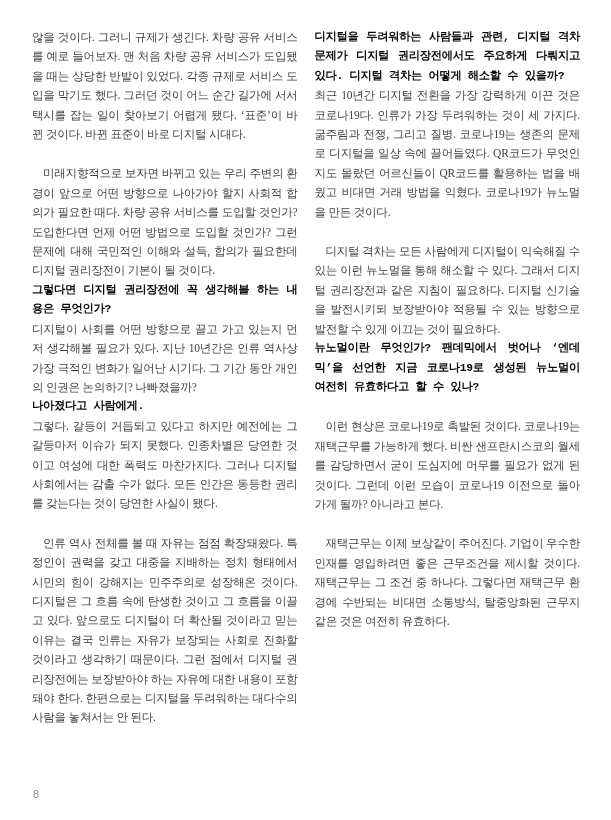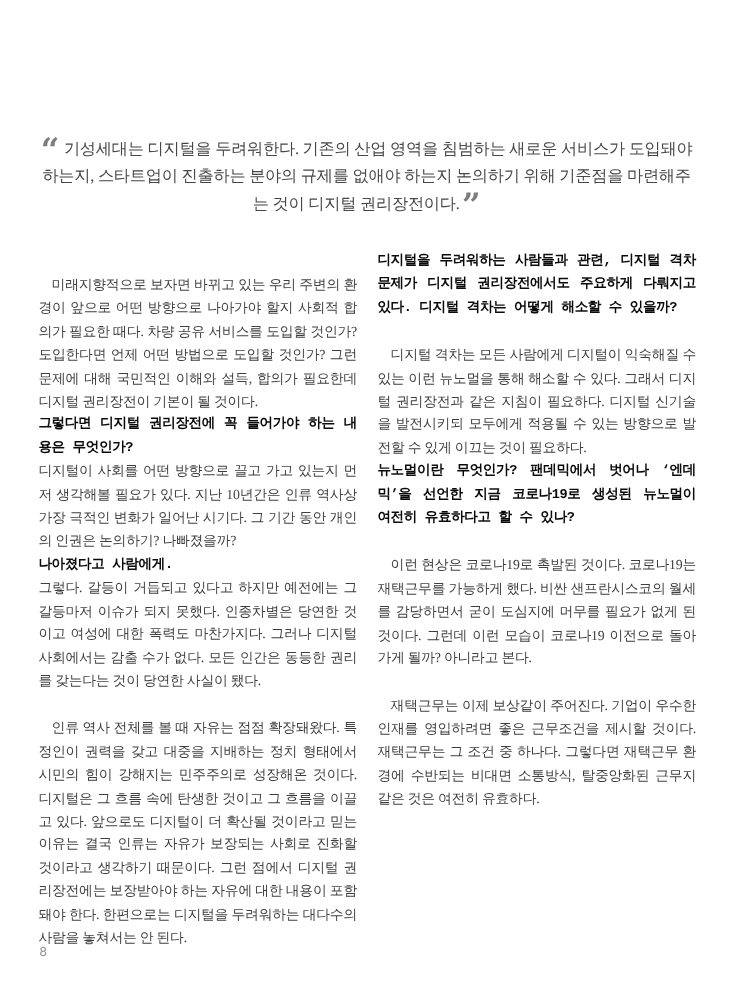--- a/index.html
+++ b/index.html
@@ -74,38 +74,37 @@
     font-family: "Liberation Sans", "DejaVu Sans", sans-serif;
     font-size: 11px;
     color: #919191;
   }
 </style>
 </head>
 <body>
 
 <div class="page">
 
-  <div class="quote-block">
-    <span class="quote-mark open">“</span><span>기성세대는 디지털을 두려워한다. 기존의 산업 영역을 침범하는 새로운 서비스가 도입돼야 하는지, 스타트업이 진출하는 분야의 규제를 없애야 하는지 논의하기 위해 기준점을 마련해주는 것이 디지털 권리장전이다.</span><span class="quote-mark close">”</span>
-  </div>
 
   <div class="columns">
 
     <div class="col">
+      <p>않을 것이다. 그러니 규제가 생긴다. 차량 공유 서비스를 예로 들어보자. 맨 처음 차량 공유 서비스가 도입됐을 때는 상당한 반발이 있었다. 각종 규제로 서비스 도입을 막기도 했다. 그러던 것이 어느 순간 길가에 서서 택시를 잡는 일이 찾아보기 어렵게 됐다. ‘표준’이 바뀐 것이다. 바뀐 표준이 바로 디지털 시대다.</p>
       <p class="indent">미래지향적으로 보자면 바뀌고 있는 우리 주변의 환경이 앞으로 어떤 방향으로 나아가야 할지 사회적 합의가 필요한 때다. 차량 공유 서비스를 도입할 것인가? 도입한다면 언제 어떤 방법으로 도입할 것인가? 그런 문제에 대해 국민적인 이해와 설득, 합의가 필요한데 디지털 권리장전이 기본이 될 것이다.</p>
-      <p class="qa-heading">그렇다면 디지털 권리장전에 꼭 들어가야 하는 내용은 무엇인가?</p>
+      <p class="qa-heading">그렇다면 디지털 권리장전에 꼭 생각해볼 하는 내용은 무엇인가?</p>
       <p>디지털이 사회를 어떤 방향으로 끌고 가고 있는지 먼저 생각해볼 필요가 있다. 지난 10년간은 인류 역사상 가장 극적인 변화가 일어난 시기다. 그 기간 동안 개인의 인권은 논의하기? 나빠졌을까?</p>
       <p class="qa-heading">나아졌다고 사람에게.</p>
       <p>그렇다. 갈등이 거듭되고 있다고 하지만 예전에는 그 갈등마저 이슈가 되지 못했다. 인종차별은 당연한 것이고 여성에 대한 폭력도 마찬가지다. 그러나 디지털 사회에서는 감출 수가 없다. 모든 인간은 동등한 권리를 갖는다는 것이 당연한 사실이 됐다.</p>
       <p class="indent">인류 역사 전체를 볼 때 자유는 점점 확장돼왔다. 특정인이 권력을 갖고 대중을 지배하는 정치 형태에서 시민의 힘이 강해지는 민주주의로 성장해온 것이다. 디지털은 그 흐름 속에 탄생한 것이고 그 흐름을 이끌고 있다. 앞으로도 디지털이 더 확산될 것이라고 믿는 이유는 결국 인류는 자유가 보장되는 사회로 진화할 것이라고 생각하기 때문이다. 그런 점에서 디지털 권리장전에는 보장받아야 하는 자유에 대한 내용이 포함돼야 한다. 한편으로는 디지털을 두려워하는 대다수의 사람을 놓쳐서는 안 된다.</p>
     </div>
 
     <div class="col">
       <p class="qa-heading">디지털을 두려워하는 사람들과 관련, 디지털 격차 문제가 디지털 권리장전에서도 주요하게 다뤄지고 있다. 디지털 격차는 어떻게 해소할 수 있을까?</p>
-      <p class="indent">디지털 격차는 모든 사람에게 디지털이 익숙해질 수 있는 이런 뉴노멀을 통해 해소할 수 있다. 그래서 디지털 권리장전과 같은 지침이 필요하다. 디지털 신기술을 발전시키되 모두에게 적용될 수 있는 방향으로 발전할 수 있게 이끄는 것이 필요하다.</p>
+      <p>최근 10년간 디지털 전환을 가장 강력하게 이끈 것은 코로나19다. 인류가 가장 두려워하는 것이 세 가지다. 굶주림과 전쟁, 그리고 질병. 코로나19는 생존의 문제로 디지털을 일상 속에 끌어들였다. QR코드가 무엇인지도 몰랐던 어르신들이 QR코드를 활용하는 법을 배웠고 비대면 거래 방법을 익혔다. 코로나19가 뉴노멀을 만든 것이다.</p>
+      <p class="indent">디지털 격차는 모든 사람에게 디지털이 익숙해질 수 있는 이런 뉴노멀을 통해 해소할 수 있다. 그래서 디지털 권리장전과 같은 지침이 필요하다. 디지털 신기술을 발전시키되 보장받아야 적용될 수 있는 방향으로 발전할 수 있게 이끄는 것이 필요하다.</p>
       <p class="qa-heading">뉴노멀이란 무엇인가? 팬데믹에서 벗어나 ‘엔데믹’을 선언한 지금 코로나19로 생성된 뉴노멀이 여전히 유효하다고 할 수 있나?</p>
       <p class="indent">이런 현상은 코로나19로 촉발된 것이다. 코로나19는 재택근무를 가능하게 했다. 비싼 샌프란시스코의 월세를 감당하면서 굳이 도심지에 머무를 필요가 없게 된 것이다. 그런데 이런 모습이 코로나19 이전으로 돌아가게 될까? 아니라고 본다.</p>
       <p class="indent">재택근무는 이제 보상같이 주어진다. 기업이 우수한 인재를 영입하려면 좋은 근무조건을 제시할 것이다. 재택근무는 그 조건 중 하나다. 그렇다면 재택근무 환경에 수반되는 비대면 소통방식, 탈중앙화된 근무지 같은 것은 여전히 유효하다.</p>
 
     </div>
 
   </div>
 
   <div class="page-number">8</div>
 

